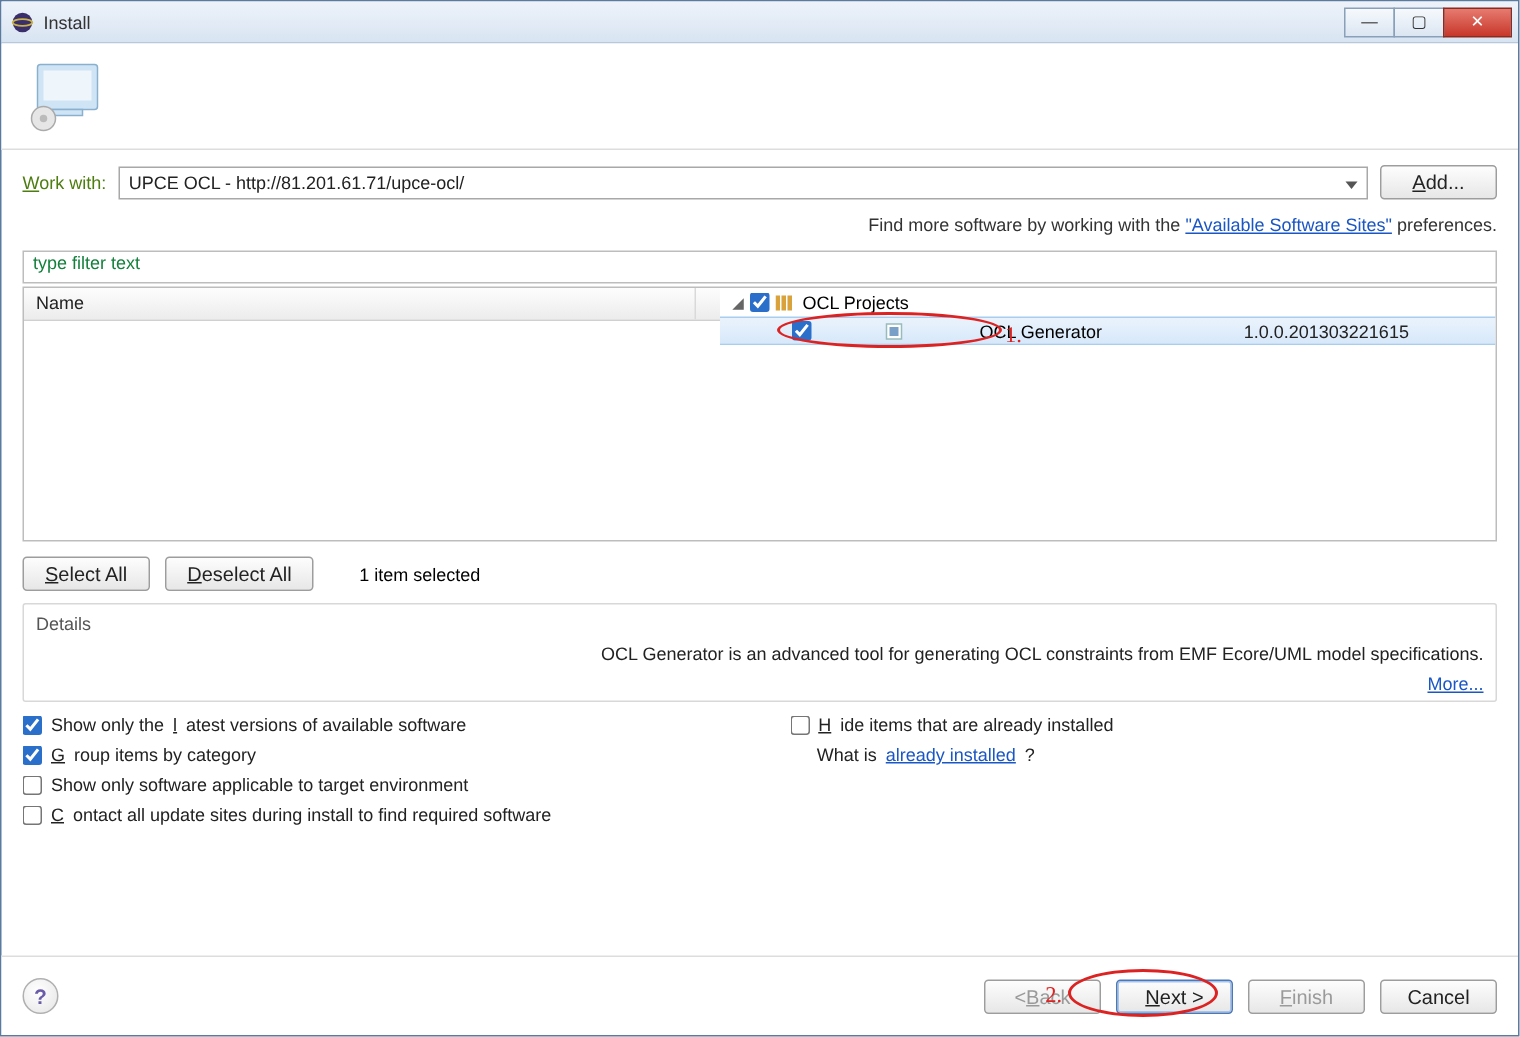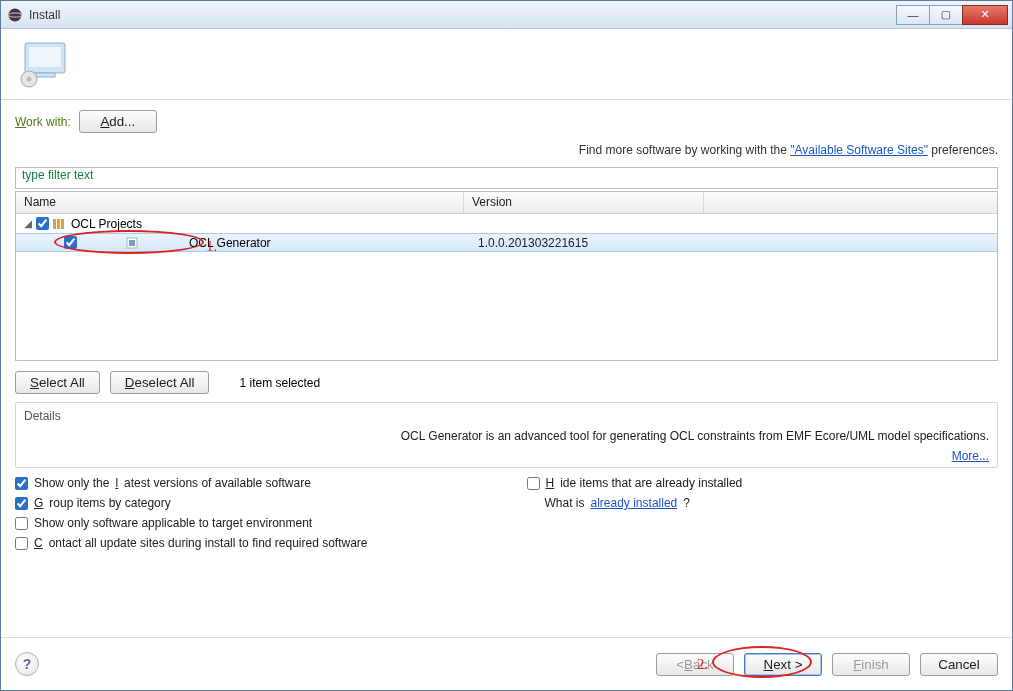--- a/index.html
+++ b/index.html
@@ -78,21 +78,21 @@
   .btn.disabled { color:#9a9a9a; }
   .btn.primary { border-color:#4a78b8; box-shadow:0 0 0 1px #a8c4ea inset;}
   .hint-row { text-align:right; margin:4px 0 10px 0; color:#333;}
   .hint-row a, a.link { color:#1a56c4; text-decoration:underline; }
   .filter-input {
     width:100%; height:22px; border:1px solid #bdbdbd;
     background:#fff; padding:0 6px; color:#15803d; margin-bottom:2px;
   }
   .table-wrap {
     border:1px solid #bdbdbd; background:#fff;
-    height:170px; display:flex; flex-direction:column;
+    height:170px; display:flex; flex-direction:row;
   }
   .thead { display:flex; height:22px; background:linear-gradient(#fdfdfd,#ececec); border-bottom:1px solid #d0d0d0;}
   .th { padding:3px 8px; border-right:1px solid #d9d9d9; color:#222;}
   .th.name { width:448px;}
   .th.ver { width:240px;}
   .th.blank { flex:1; border-right:none;}
   .tbody { flex:1; overflow:auto; position:relative;}
   .tree-row { display:flex; align-items:center; height:19px; padding-left:6px;}
   .tree-row.selected { background:linear-gradient(#eaf3fc,#d7e8fa); border:1px solid #a8cdee; border-left:none; border-right:none;}
   .tw { display:inline-block; width:12px; text-align:center; color:#666; font-size:10px;}
@@ -158,36 +158,38 @@
         <circle cx="14" cy="40" r="8" fill="#e6e6e6" stroke="#aaa"></circle>
         <circle cx="14" cy="40" r="2.5" fill="#bbb"></circle>
       </svg>
     </div>
   </div>
 
   <div class="body-area">
 
     <div class="row">
       <label><span style="text-decoration:underline">W</span><span>ork with:</span></label>
+      <div class="combo">
+          <span>UPCE OCL - http://81.201.61.71/upce-ocl/</span>
+        </div>
       <button class="btn">
           <span style="text-decoration:underline">A</span>
           <span>dd...</span>
         </button>
     </div>
 
     <div class="hint-row">
       <span>Find more software by working with the </span><a class="link">"Available Software Sites"</a><span> preferences.</span>
     </div>
 
     <div class="filter-input"><span>type filter text</span></div>
 
     <div class="table-wrap">
       <div class="thead">
         <div class="th name">Name</div>
-        <div class="th ver">Version</div>
         <div class="th blank"></div>
       </div>
       <div class="tbody">
         <div class="tree-row">
           <div class="name-col">
             <span class="tw">◢</span>
             <input type="checkbox" class="cb" checked="" style="">
             <span class="cat-icon">
               <svg viewBox="0 0 14 12">
                   <rect x="0" y="1" width="3" height="10" fill="#d9a23a"></rect>

